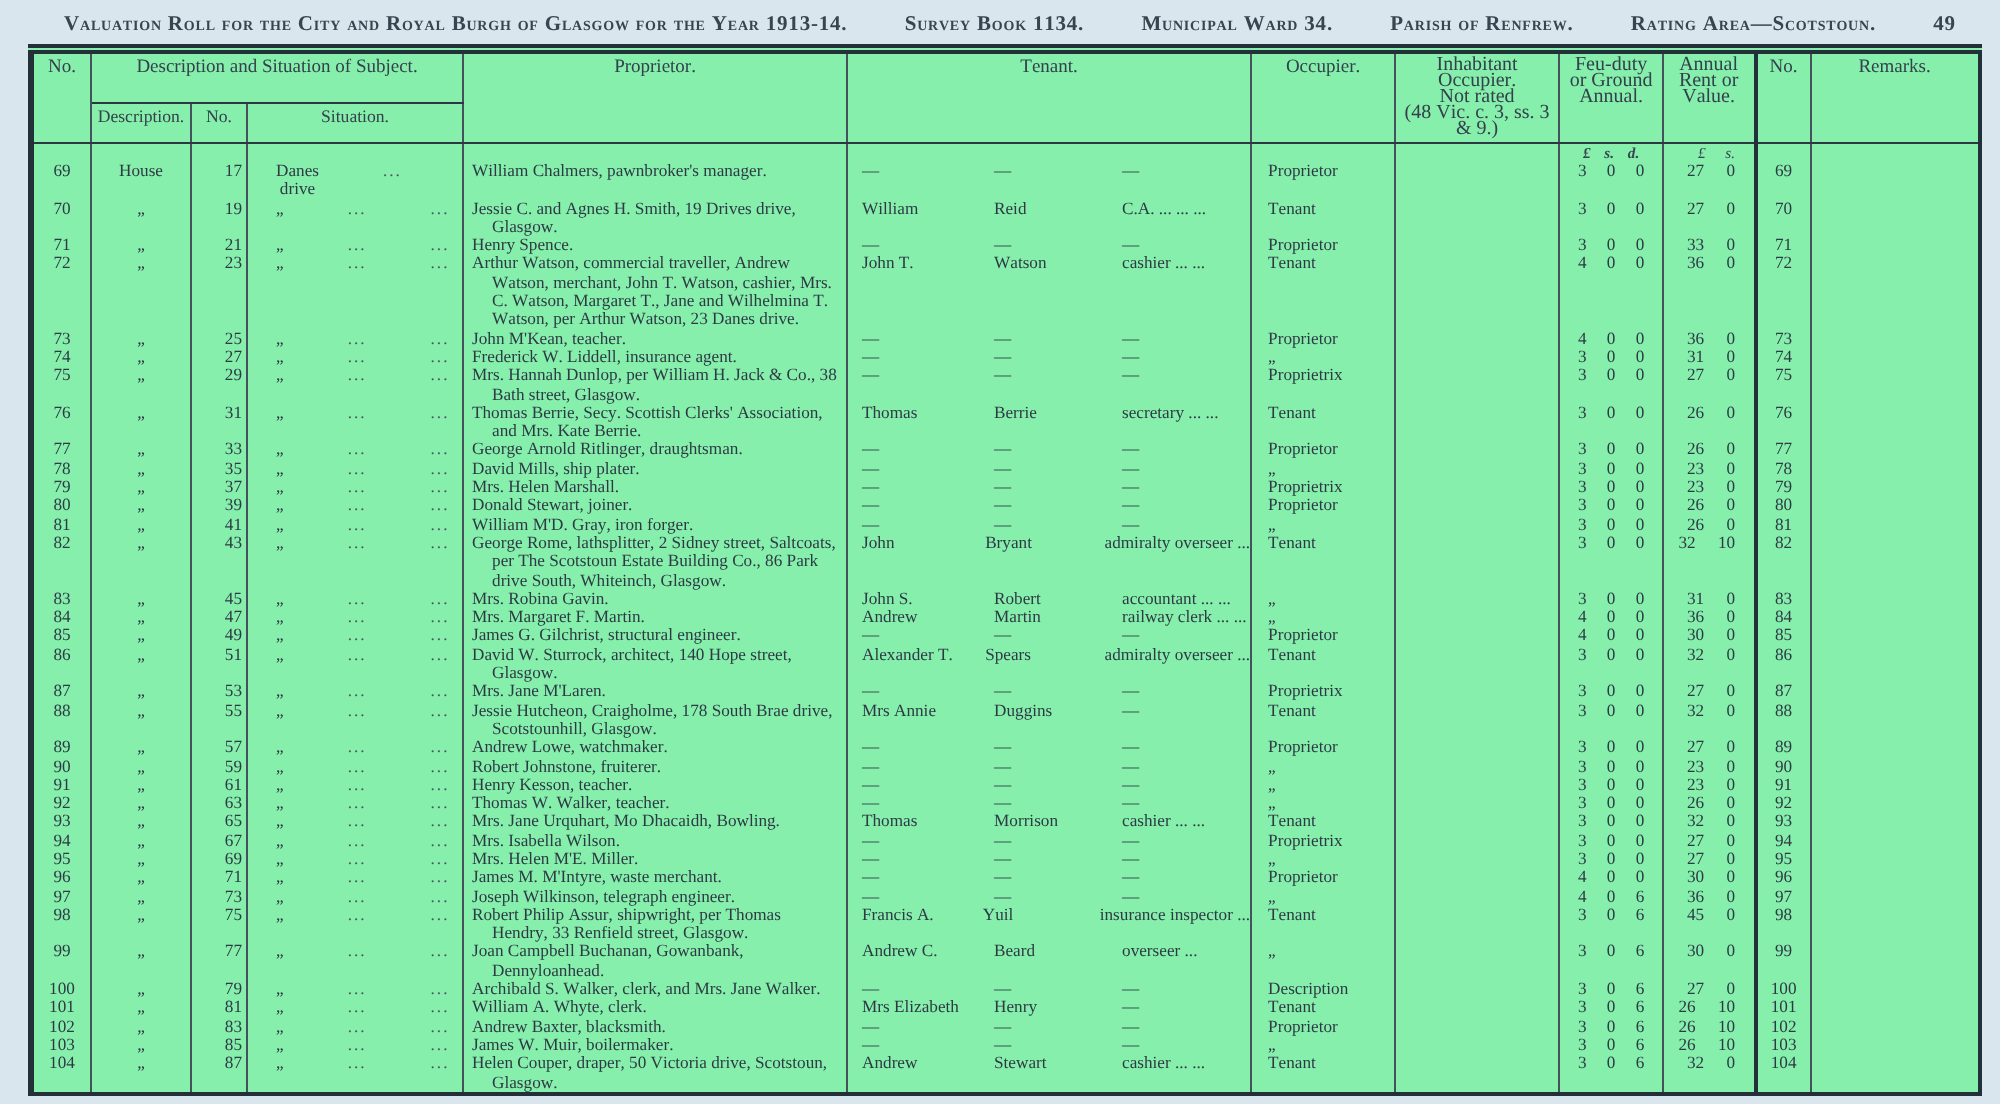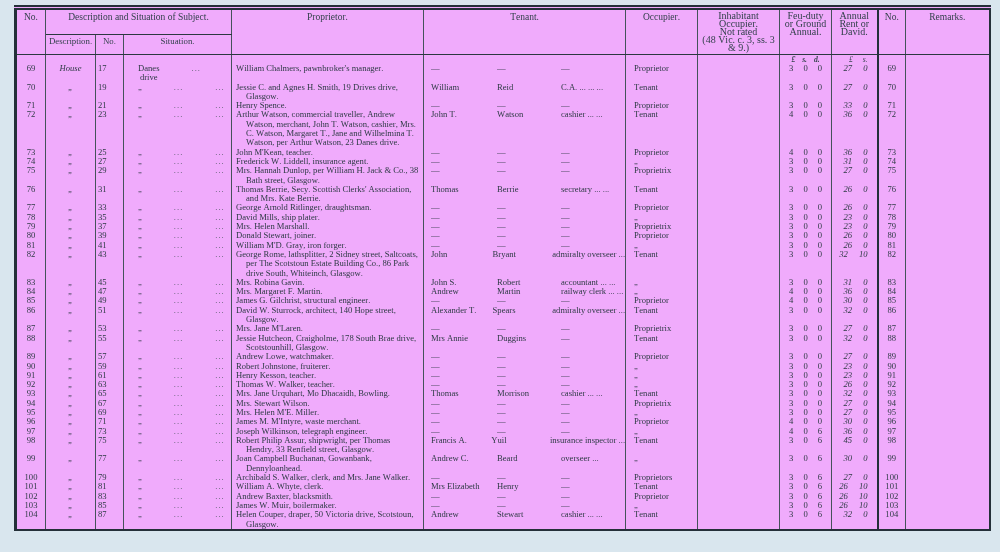--- a/index.html
+++ b/index.html
@@ -9,63 +9,71 @@
         padding:5px 12px 0 14px;position:relative;}
   
   .titlebar{display:flex;align-items:baseline;justify-content:space-between;
             font-variant:small-caps;letter-spacing:.4px;color:#38454f;
             font-size:10.5px;font-weight:bold;padding:2px 4px 4px 18px;}
   .titlebar .seg{white-space:nowrap;}
   .titlebar .pageno{font-variant:normal;padding-right:6px;}
   
   table{border-collapse:collapse;table-layout:fixed;width:974px;
         border:2px solid #243039;border-top:5px double #243039;border-left:3px solid #243039;
-        background:#f0abfc;}
+        background:#86efac;}
   th,td{border-left:1px solid #45525b;border-right:1px solid #45525b;
         vertical-align:top;overflow:hidden;}
   thead th{font-weight:normal;text-align:center;color:#33414c;
            border-bottom:1.4px solid #2b3840;padding:2px 1px;}
   th.h-main{font-size:9.5px;}
   th.h-small{font-size:10px;line-height:8px;}
   th.h-sub{font-size:8.8px;padding:1px;}
   .hline{display:block;}
   
   tr.currency td{border-bottom:none;font-size:7.6px;color:#374550;
                  font-style:italic;padding-top:1px;line-height:8px;}
   
   tbody td{font-size:8.6px;line-height:9.3px;padding:0 2px;}
   td.c-no,td.c-no2{text-align:center;}
   td.c-no2{border-left:2.5px solid #243039;}
-  td.c-desc{text-align:center;font-style:italic;}
-  td.c-num{text-align:left;}
+  td.c-desc{text-align:center;}
+  td.c-num{text-align:right;}
   td.c-sit{padding:0 8px 0 14px;}
   .sitwrap{display:flex;justify-content:space-between;gap:32px;}
   .sitwrap .sittext{flex:1;text-align:center;}
   .dots{color:#4a575f;letter-spacing:1px;}
   td.c-prop{padding-left:14px;text-indent:-10px;padding-right:4px;}
   td.c-tenant{padding:0;}
   .twrap{display:flex;}
   .twrap span{white-space:nowrap;overflow:visible;}
   .t1{width:66px;padding-left:7px;}
   .t2{width:64px;}
   .t3{flex:1;}
   td.c-occ{padding-left:8px;white-space:nowrap;}
   td.c-feu{text-align:center;word-spacing:8px;}
-  td.c-rent{text-align:right;padding-right:9px;word-spacing:9px;font-style:italic;}
+  td.c-rent{text-align:right;padding-right:9px;word-spacing:9px;}
   td.c-feu.cur{word-spacing:5px;font-weight:bold;}
   td.c-rent.cur{word-spacing:8px;}
   td.c-rem{}
   
   .page{font-kerning:none;}
 </style>
 </head>
 <body>
 
 <div class="page">
 
+  <div class="titlebar">
+    <span class="seg">Valuation Roll for the City and Royal Burgh of Glasgow for the Year 1913-14.</span>
+    <span class="seg">Survey Book 1134.</span>
+    <span class="seg">Municipal Ward 34.</span>
+    <span class="seg">Parish of Renfrew.</span>
+    <span class="seg">Rating Area—Scotstoun.</span>
+    <span class="pageno">49</span>
+  </div>
 
   <table>
     <colgroup>
       <col style="width:30px">
         <col style="width:50px">
         <col style="width:28px">
       <col style="width:108px">
         <col style="width:192px">
         <col style="width:68px">
       <col style="width:66px">
@@ -90,21 +98,21 @@
           <span class="hline">(48 Vic. c. 3, ss. 3 &amp; 9.)</span>
         </th>
         <th class="h-small" rowspan="2">
           <span class="hline">Feu-duty</span>
           <span class="hline">or Ground</span>
           <span class="hline">Annual.</span>
         </th>
         <th class="h-small" rowspan="2">
           <span class="hline">Annual</span>
           <span class="hline">Rent or</span>
-          <span class="hline">David.</span>
+          <span class="hline">Value.</span>
         </th>
         <th class="h-main" rowspan="2" style="border-left:2.5px solid #243039">No.</th>
         <th class="h-main" rowspan="2">Remarks.</th>
       </tr>
       <tr>
         <th class="h-sub">Description.</th>
         <th class="h-sub">No.</th>
         <th class="h-sub">Situation.</th>
       </tr>
     </thead>
@@ -803,21 +811,21 @@
       <td class="c-no">94</td>
       <td class="c-desc">„</td>
       <td class="c-num">67</td>
       <td class="c-sit">
         <span class="sitwrap">
           <span class="sittext">„</span>
           <span class="dots">...</span>
           <span class="dots">...</span>
         </span>
       </td>
-      <td class="c-prop">Mrs. Stewart Wilson.</td>
+      <td class="c-prop">Mrs. Isabella Wilson.</td>
       <td class="c-tenant" colspan="3">
         <span class="twrap">
           <span class="t1">—</span>
           <span class="t2">—</span>
           <span class="t3">—</span>
         </span>
       </td>
       <td class="c-occ">Proprietrix</td>
       <td></td>
       <td class="c-feu">3 0 0</td>
@@ -973,21 +981,21 @@
         </span>
       </td>
       <td class="c-prop">Archibald S. Walker, clerk, and Mrs. Jane Walker.</td>
       <td class="c-tenant" colspan="3">
         <span class="twrap">
           <span class="t1">—</span>
           <span class="t2">—</span>
           <span class="t3">—</span>
         </span>
       </td>
-      <td class="c-occ">Proprietors</td>
+      <td class="c-occ">Description</td>
       <td></td>
       <td class="c-feu">3 0 6</td>
       <td class="c-rent">27 0</td>
       <td class="c-no2">100</td>
       <td class="c-rem"></td>
     </tr>
 
     <tr>
       <td class="c-no">101</td>
       <td class="c-desc">„</td>

